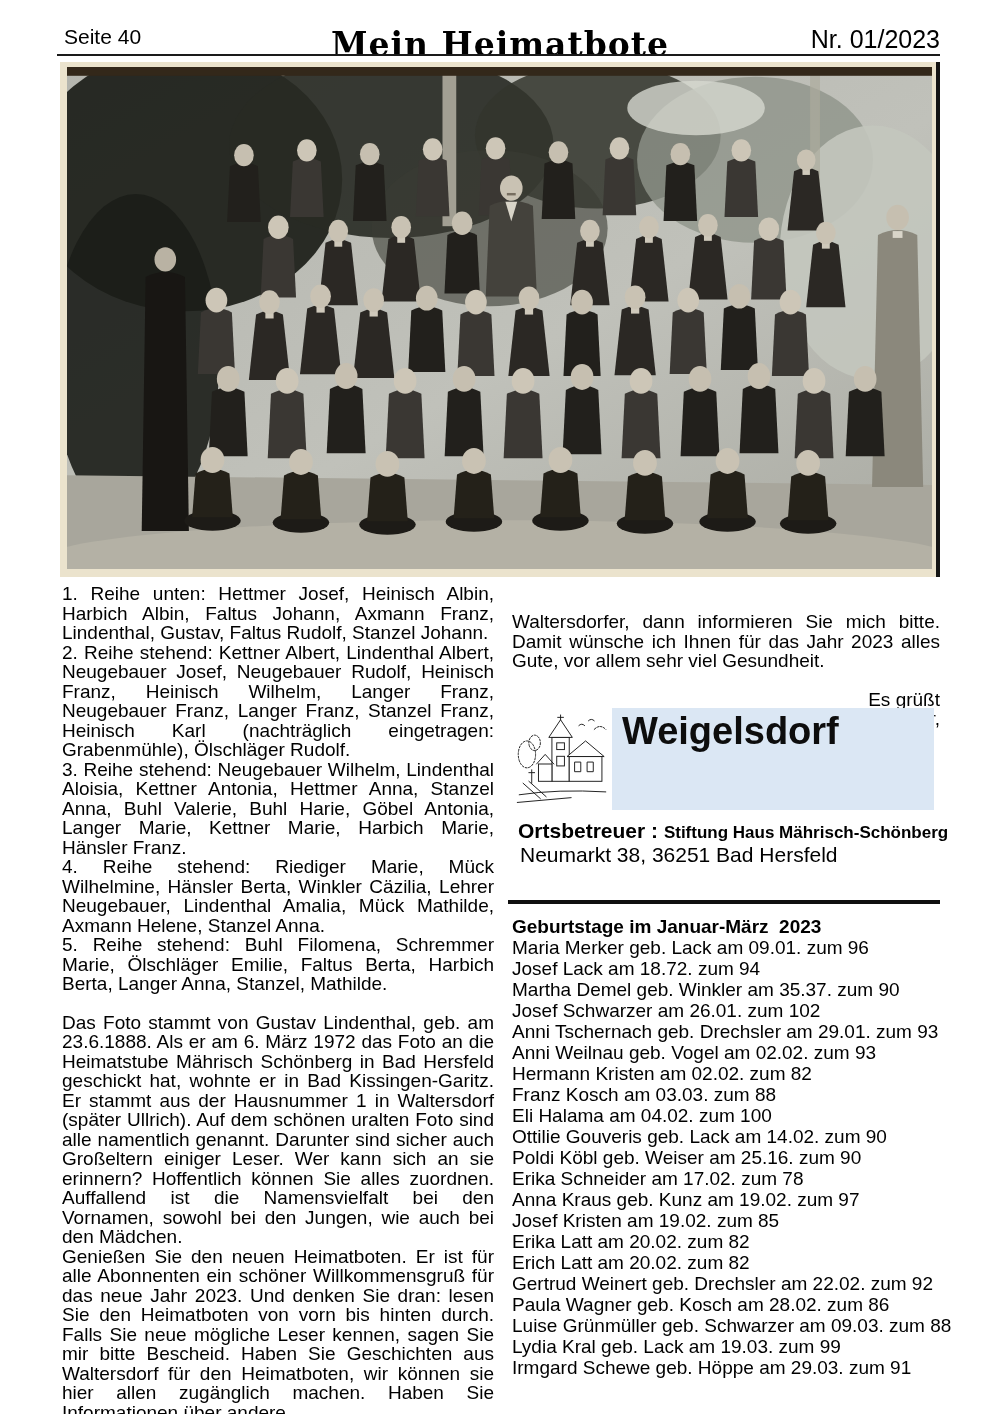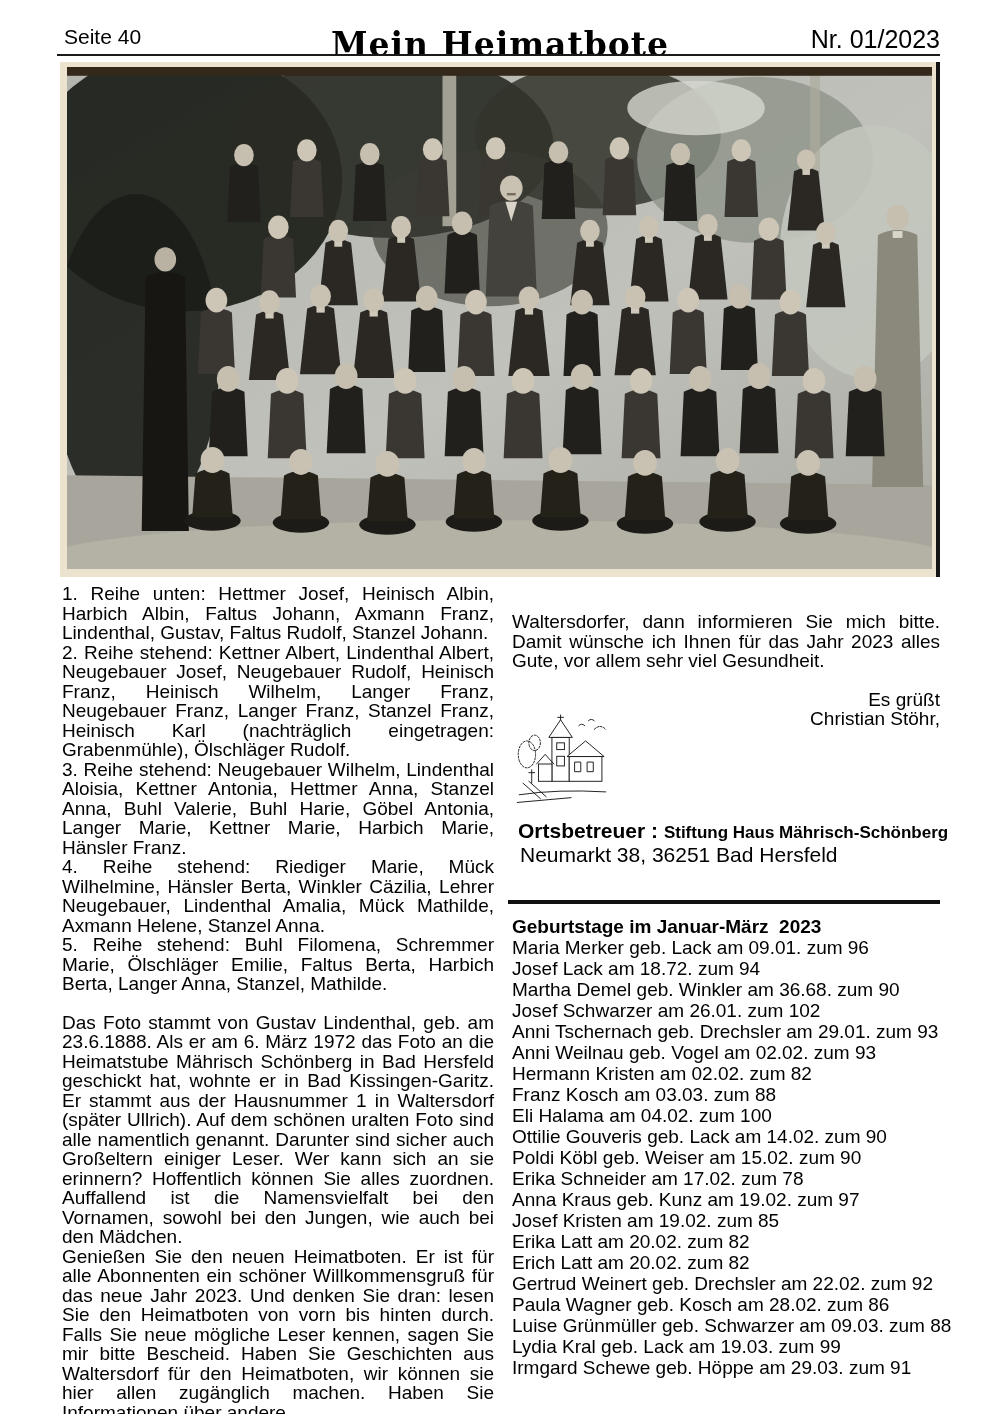--- a/index.html
+++ b/index.html
@@ -224,42 +224,45 @@
           <path d="M22,52 L31,42 L40,52"></path>
 
           <path d="M17,58 L17,72 M14,61 L20,61"></path>
 
           <path d="M4,84 Q44,78 94,81"></path>
           <path d="M2,92 L58,87"></path>
           <path d="M8,72 L26,88 M14,70 L32,86"></path>
         </g>
       </svg>
     </div>
+    <div class="wg-box">
+      <h1 class="wg-title">Weigelsdorf</h1>
+    </div>
   </div>
 
   <div class="caretaker">
     <span class="ct-label">Ortsbetreuer : </span><span class="ct-value">Stiftung Haus Mährisch-Schönberg</span>
   </div>
   <div class="address">Neumarkt 38, 36251 Bad Hersfeld</div>
 
   <div class="divider"></div>
 
   <div class="bdays">
     <div class="bd-h">Geburtstage im Januar-März  2023</div>
     <div class="bd-item">Maria Merker geb. Lack am 09.01. zum 96</div>
     <div class="bd-item">Josef Lack am 18.72. zum 94</div>
-    <div class="bd-item">Martha Demel geb. Winkler am 36.68. zum 90</div>
+    <div class="bd-item">Martha Demel geb. Winkler am 35.37. zum 90</div>
     <div class="bd-item">Josef Schwarzer am 26.01. zum 102</div>
     <div class="bd-item">Anni Tschernach geb. Drechsler am 29.01. zum 93</div>
     <div class="bd-item">Anni Weilnau geb. Vogel am 02.02. zum 93</div>
     <div class="bd-item">Hermann Kristen am 02.02. zum 82</div>
     <div class="bd-item">Franz Kosch am 03.03. zum 88</div>
     <div class="bd-item">Eli Halama am 04.02. zum 100</div>
     <div class="bd-item">Ottilie Gouveris geb. Lack am 14.02. zum 90</div>
-    <div class="bd-item">Poldi Köbl geb. Weiser am 15.02. zum 90</div>
+    <div class="bd-item">Poldi Köbl geb. Weiser am 25.16. zum 90</div>
     <div class="bd-item">Erika Schneider am 17.02. zum 78</div>
     <div class="bd-item">Anna Kraus geb. Kunz am 19.02. zum 97</div>
     <div class="bd-item">Josef Kristen am 19.02. zum 85</div>
     <div class="bd-item">Erika Latt am 20.02. zum 82</div>
     <div class="bd-item">Erich Latt am 20.02. zum 82</div>
     <div class="bd-item">Gertrud Weinert geb. Drechsler am 22.02. zum 92</div>
     <div class="bd-item">Paula Wagner geb. Kosch am 28.02. zum 86</div>
     <div class="bd-item">Luise Grünmüller geb. Schwarzer am 09.03. zum 88</div>
     <div class="bd-item">Lydia Kral geb. Lack am 19.03. zum 99</div>
     <div class="bd-item">Irmgard Schewe geb. Höppe am 29.03. zum 91</div>

